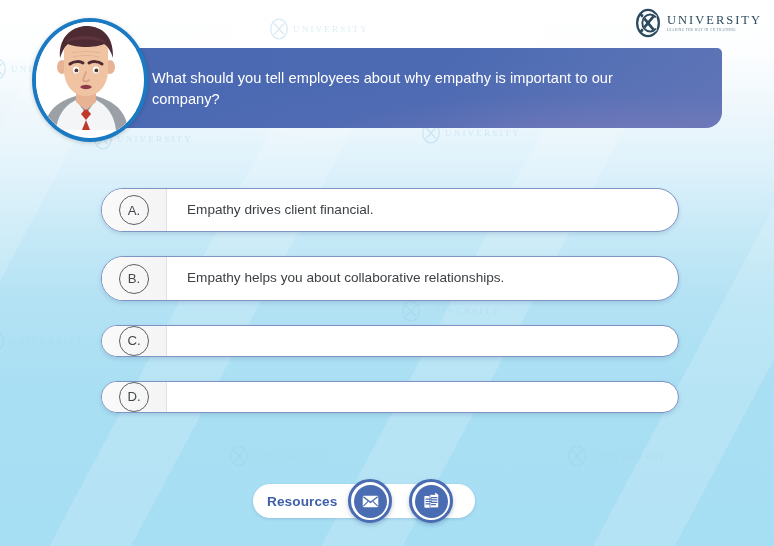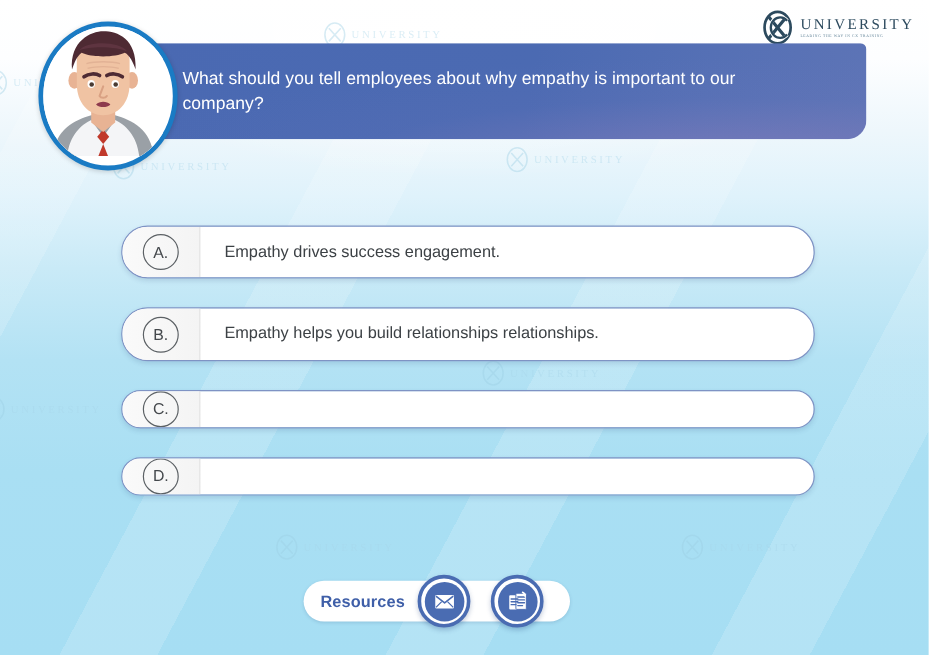--- a/index.html
+++ b/index.html
@@ -111,21 +111,21 @@
     letter-spacing: 0.55px;
     color: #5f8095;
     margin-top: 2px;
     white-space: nowrap;
   }
 
   
   .question-banner {
     position: absolute;
     left: 96px;
-    top: 36px;
+    top: 48px;
     width: 626px;
     min-height: 80px;
     border-radius: 5px 5px 16px 5px;
     background:
       radial-gradient(120% 150% at 82% 120%, rgba(150,130,190,0.50) 0%, rgba(120,120,190,0.10) 42%, rgba(255,255,255,0) 70%),
       linear-gradient(100deg, #4a69b2 0%, #4b6ab2 55%, #5570b5 78%, #5d74b6 100%);
     box-sizing: border-box;
     padding: 20px 26px 18px 56px;
     display: flex;
     align-items: center;
@@ -385,28 +385,28 @@
       </g>
     </svg>
   </div>
 
   <div class="options">
 
     <div class="option">
       <div class="option-letter">
         <span class="letter-circle">A.</span>
       </div>
-      <div class="option-text">Empathy drives success engagement.</div>
+      <div class="option-text">Empathy drives client financial.</div>
     </div>
 
     <div class="option">
       <div class="option-letter">
         <span class="letter-circle">B.</span>
       </div>
-      <div class="option-text">Empathy helps you build relationships relationships.</div>
+      <div class="option-text">Empathy helps you about collaborative relationships.</div>
     </div>
 
     <div class="option tall">
       <div class="option-letter">
         <span class="letter-circle">C.</span>
       </div>
     </div>
 
     <div class="option">
       <div class="option-letter">

